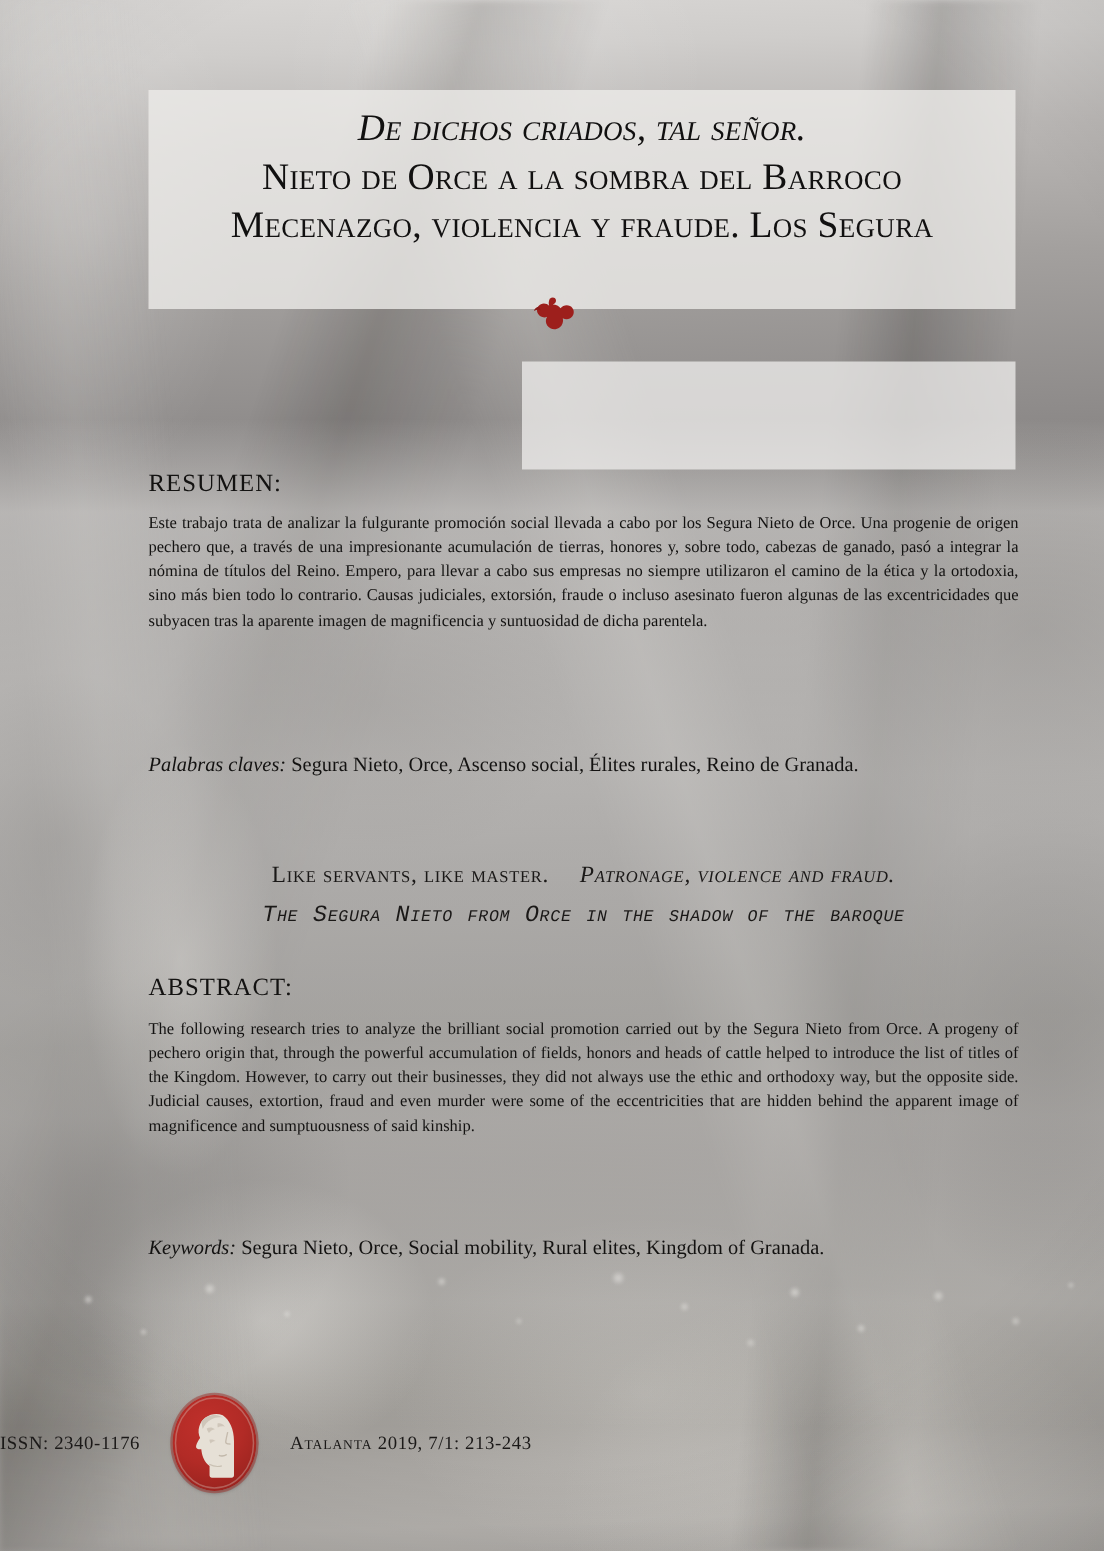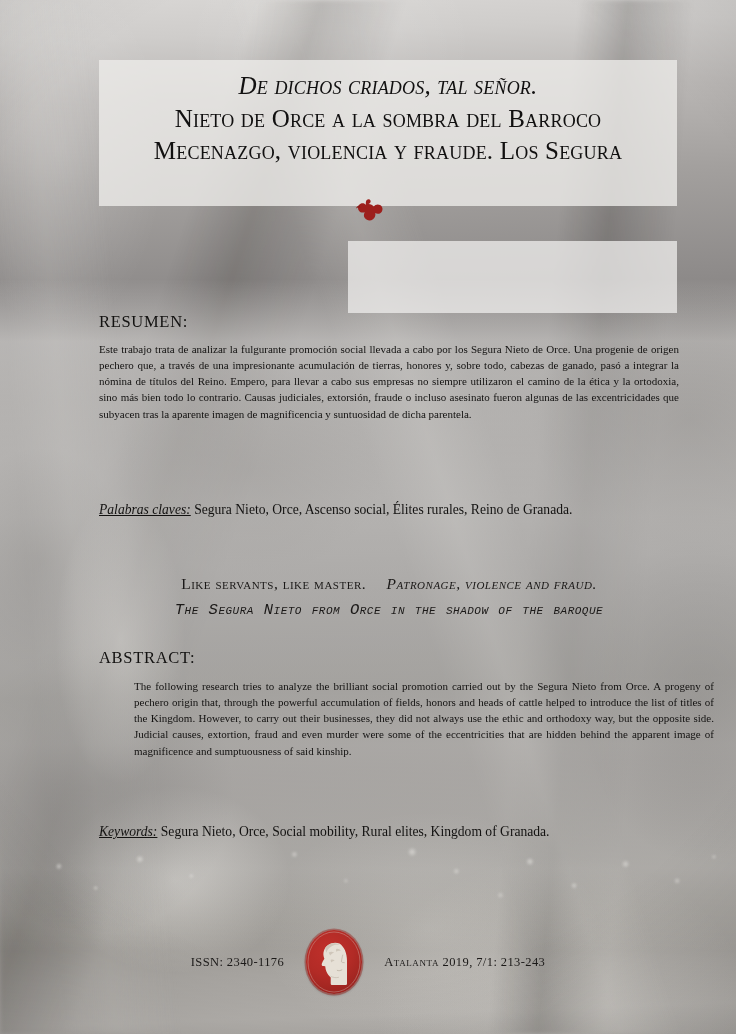--- a/index.html
+++ b/index.html
@@ -172,32 +172,32 @@
   .body-block {
     position: absolute;
     left: 99px; width: 580px;
     text-align: justify;
     text-justify: inter-word;
     font-size: 11px;
     line-height: 1.47;
     color: #131211;
   }
   #resumen-text { top: 341px; }
-  #abstract-text { top: 678px; margin-left: 35px; }
+  #abstract-text { top: 678px; }
 
   .keywords {
     position: absolute;
     left: 99px; width: 580px;
     font-size: 13.6px;
     line-height: 1.45;
     color: #131211;
   }
   #resumen-keywords { top: 500px; }
   #abstract-keywords { top: 822px; }
-  .keywords .kw-label { font-style: italic; text-decoration: underline; }
+  .keywords .kw-label { font-style: italic; }
 
   
   .en-title {
     position: absolute;
     left: 99px; width: 580px; top: 570px;
     text-align: center;
     color: #1a1817;
     font-variant: small-caps;
     font-size: 15.5px;
     letter-spacing: .5px;
@@ -206,21 +206,21 @@
   .en-title .en-l1-a { font-style: normal; }
   .en-title .en-l1-b { font-style: italic; margin-left: 16px; }
   .en-title .en-l2 { font-style: italic; font-family: Liberation Mono, monospace; }
 
   
   .footer {
     position: absolute;
     left: 0; right: 0; top: 930px;
     display: flex;
     align-items: center;
-    justify-content: center;
+    justify-content: flex-start;
     gap: 22px;
   }
   .footer-issn, .footer-ref {
     font-size: 12.5px;
     font-variant: small-caps;
     letter-spacing: .4px;
     color: #1b1918;
     white-space: nowrap;
   }
   .footer-ref { font-variant: normal; }

